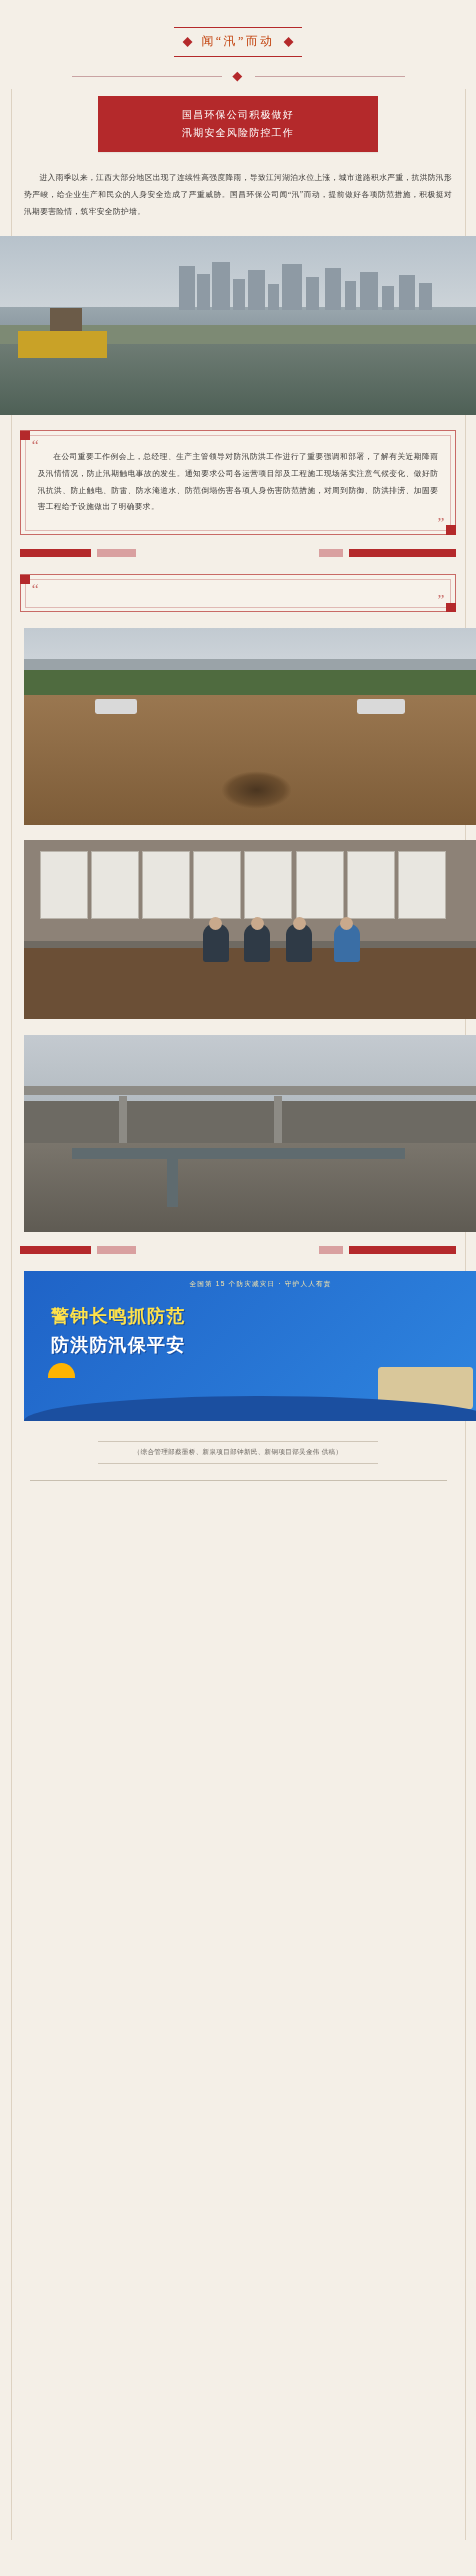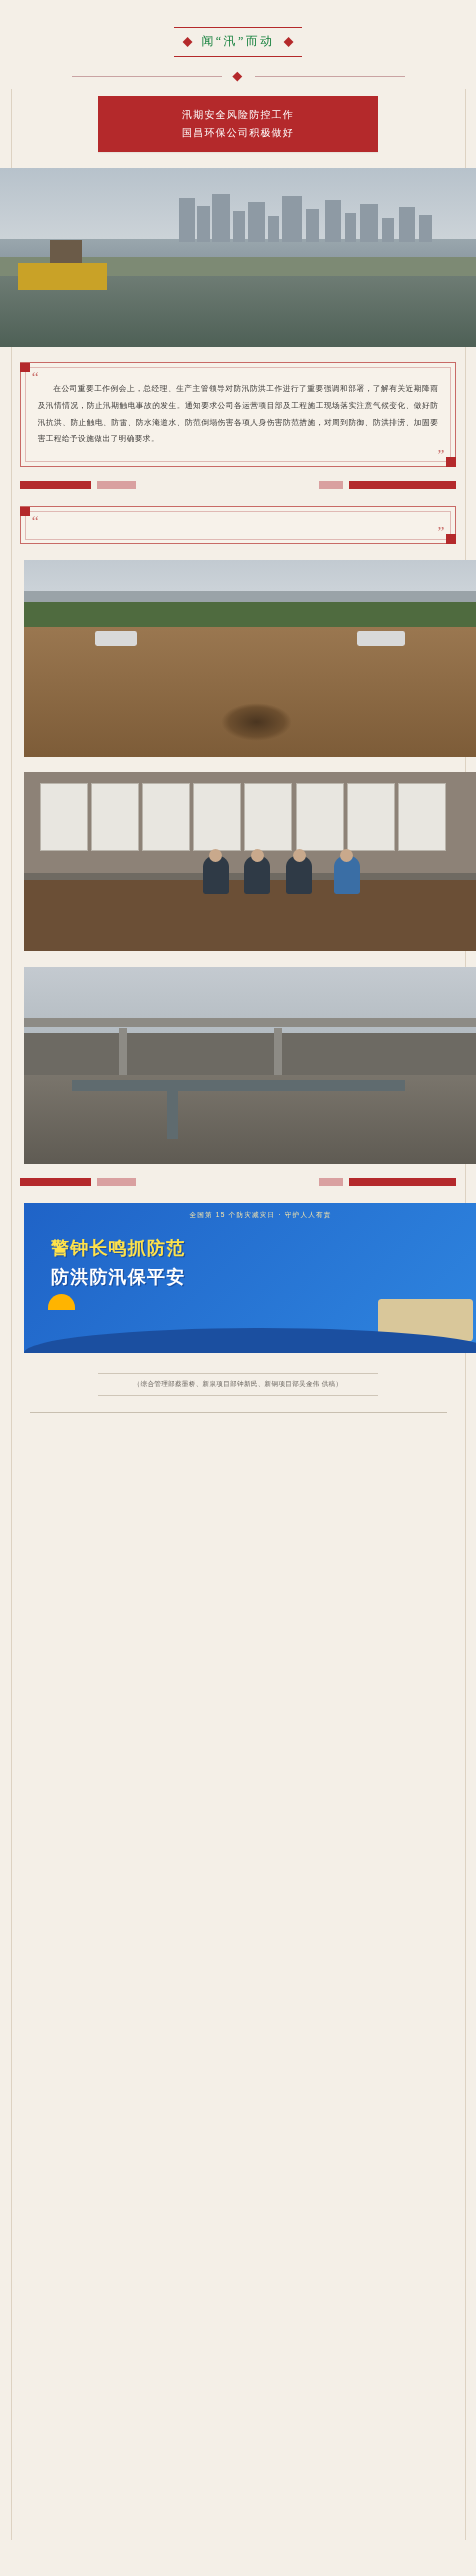--- a/index.html
+++ b/index.html
@@ -24,21 +24,21 @@
   .header-wrap {
     padding-top: 27px;
     text-align: center;
   }
   .title-plate {
     display: inline-block;
     position: relative;
     padding: 5.4px 27px;
     border-top: 1.2px solid #b4292b;
     border-bottom: 1.2px solid #b4292b;
-    color: #15803d;
+    color: #c2410c;
     font-size: 12px;
     letter-spacing: 2.4px;
     font-family: "Liberation Serif", serif;
   }
   .title-plate:before, .title-plate:after {
     content: "";
     position: absolute;
     top: 50%;
     width: 7.1px;
     height: 7.1px;
@@ -263,25 +263,28 @@
   <div class="side-rail r"></div>
 
   <div class="header-wrap">
     <div class="title-plate">闻“汛”而动</div>
     <div class="divider-diamond">
       <div class="ln l"></div>
         <div class="dm"></div>
         <div class="ln r"></div>
     </div>
     <div class="red-banner">
+      <div class="line">国昌环保公司积极做好</div>
       <div class="line">汛期安全风险防控工作</div>
-      <div class="line">国昌环保公司积极做好</div>
     </div>
   </div>
 
+  <div class="para-block">
+    <div class="para">进入雨季以来，江西大部分地区出现了连续性高强度降雨，导致江河湖泊水位上涨，城市道路积水严重，抗洪防汛形势严峻，给企业生产和民众的人身安全造成了严重威胁。国昌环保公司闻“汛”而动，提前做好各项防范措施，积极挺对汛期要害险情，筑牢安全防护墙。</div>
+  </div>
 
   <div class="photo ph-river">
     <div class="sky"></div>
     <div class="skyline">
       <div class="bldg" style="left:179px;width:15.5px;height:44px;"></div>
       <div class="bldg" style="left:197px;width:13px;height:36px;"></div>
       <div class="bldg" style="left:212px;width:18px;height:48px;"></div>
       <div class="bldg" style="left:233px;width:12px;height:31px;"></div>
       <div class="bldg" style="left:248px;width:16.7px;height:40px;"></div>
       <div class="bldg" style="left:268px;width:10.7px;height:26px;"></div>

